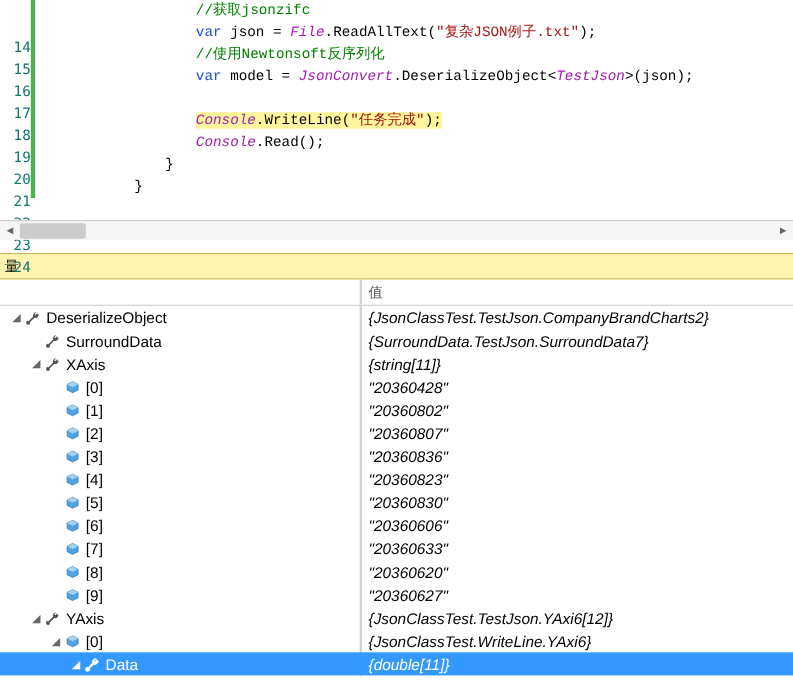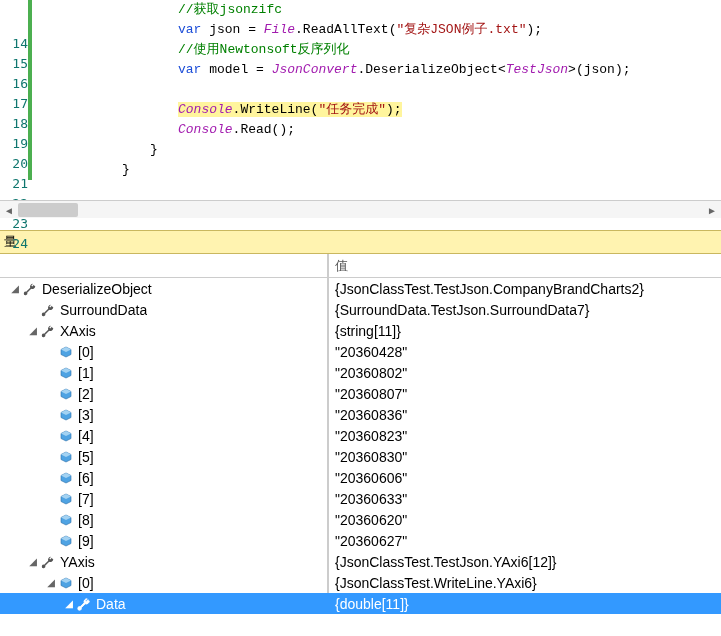--- a/index.html
+++ b/index.html
@@ -134,20 +134,21 @@
   }
   .row .val-cell {
     flex: 1;
     padding-left: 6px;
     display: flex;
     align-items: center;
     border-left: 1px solid #ccc;
     height: 100%;
     white-space: nowrap;
     overflow: hidden;
+    font-style: italic;
   }
   .indent { display: inline-block; }
   .exp {
     width: 14px;
     display: inline-flex;
     align-items: center;
     justify-content: center;
     color: #666;
     font-size: 10px;
     cursor: pointer;

